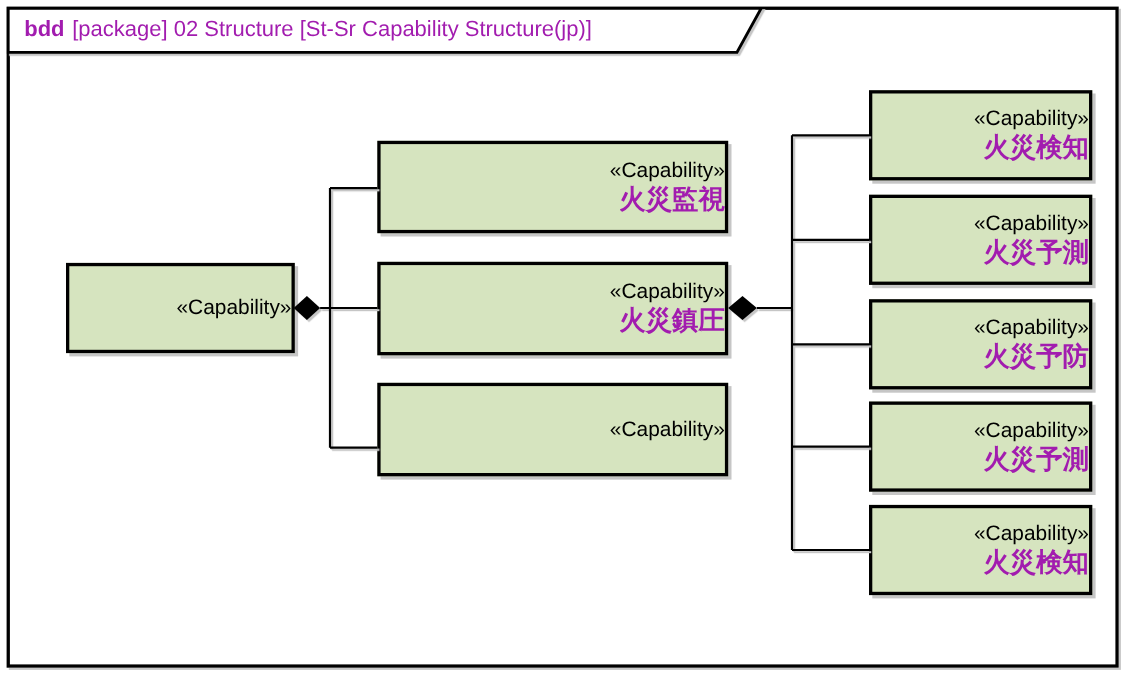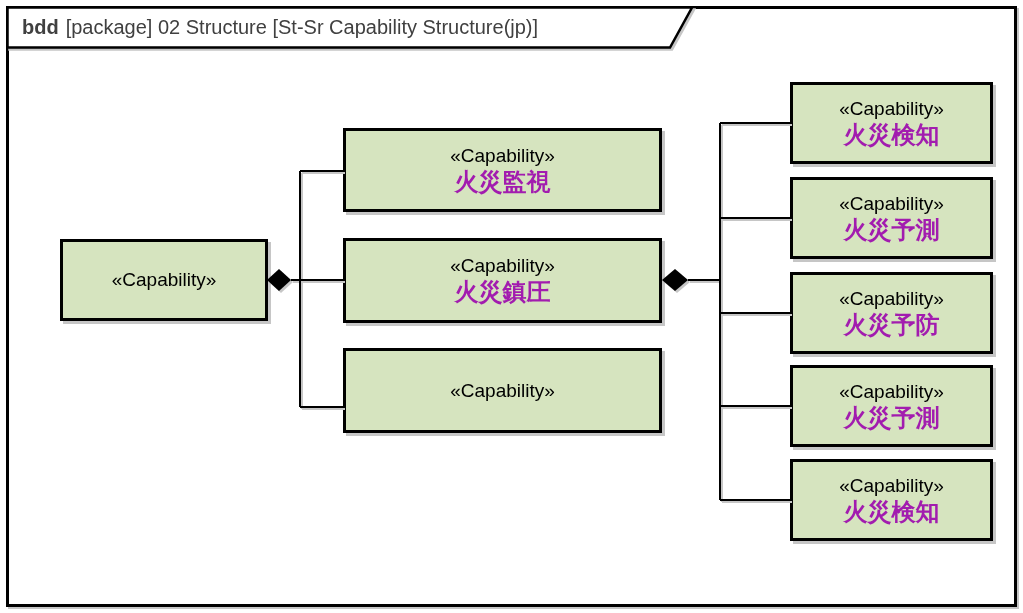--- a/index.html
+++ b/index.html
@@ -28,35 +28,35 @@
     position:absolute;left:0;top:0;width:1023px;height:613px;
     pointer-events:none;
     z-index:3;
   }
   .connectors{ filter:drop-shadow(2px 2px 0 var(--shadow)); }
   .tab-shape{ filter:drop-shadow(2px 2px 0 var(--shadow)); }
   .frame-title{
     position:absolute;
     left:22px;top:16px;
     font-size:20px;
-    color:#404040;
+    color:#a21caf;
     z-index:4;
     white-space:nowrap;
   }
   .frame-title .kw{font-weight:700;}
   .frame-title .rest{margin-left:0.35em;font-weight:400;}
   .block{
     position:absolute;
     box-sizing:border-box;
     background:var(--fill);
     border:3px solid var(--border);
     box-shadow:3px 3px 0 var(--shadow);
     display:flex;
     flex-direction:column;
-    align-items:center;
+    align-items:flex-end;
     justify-content:center;
     z-index:2;
     text-align:center;
     line-height:1.22;
   }
   .stereotype{
     font-size:19px;
     font-weight:400;
     color:#000;
     display:block;

